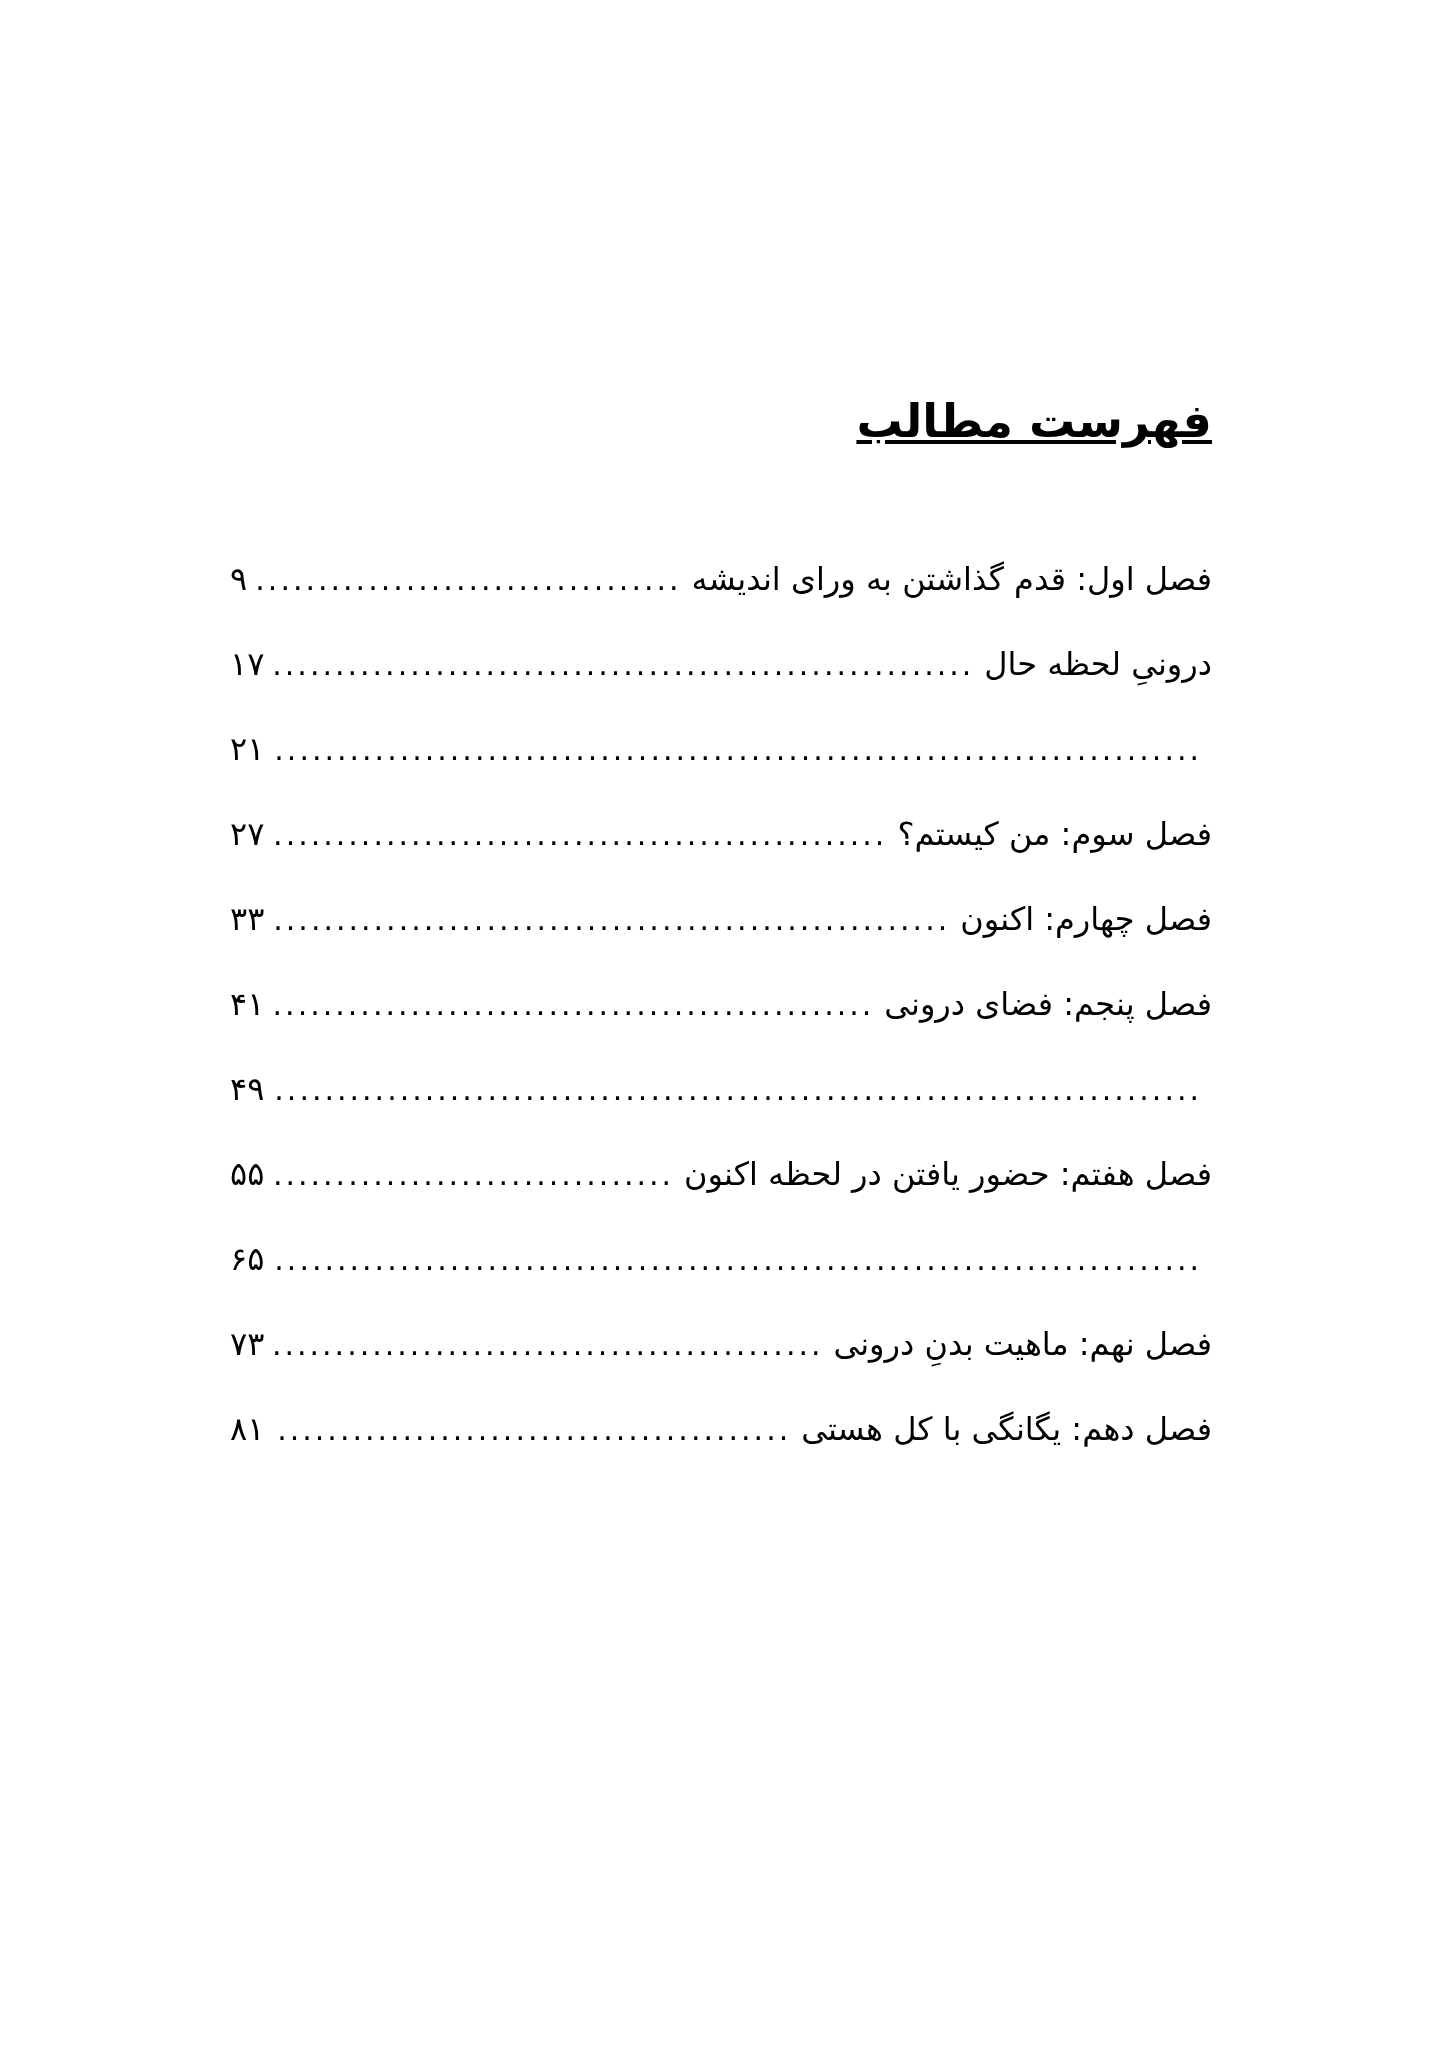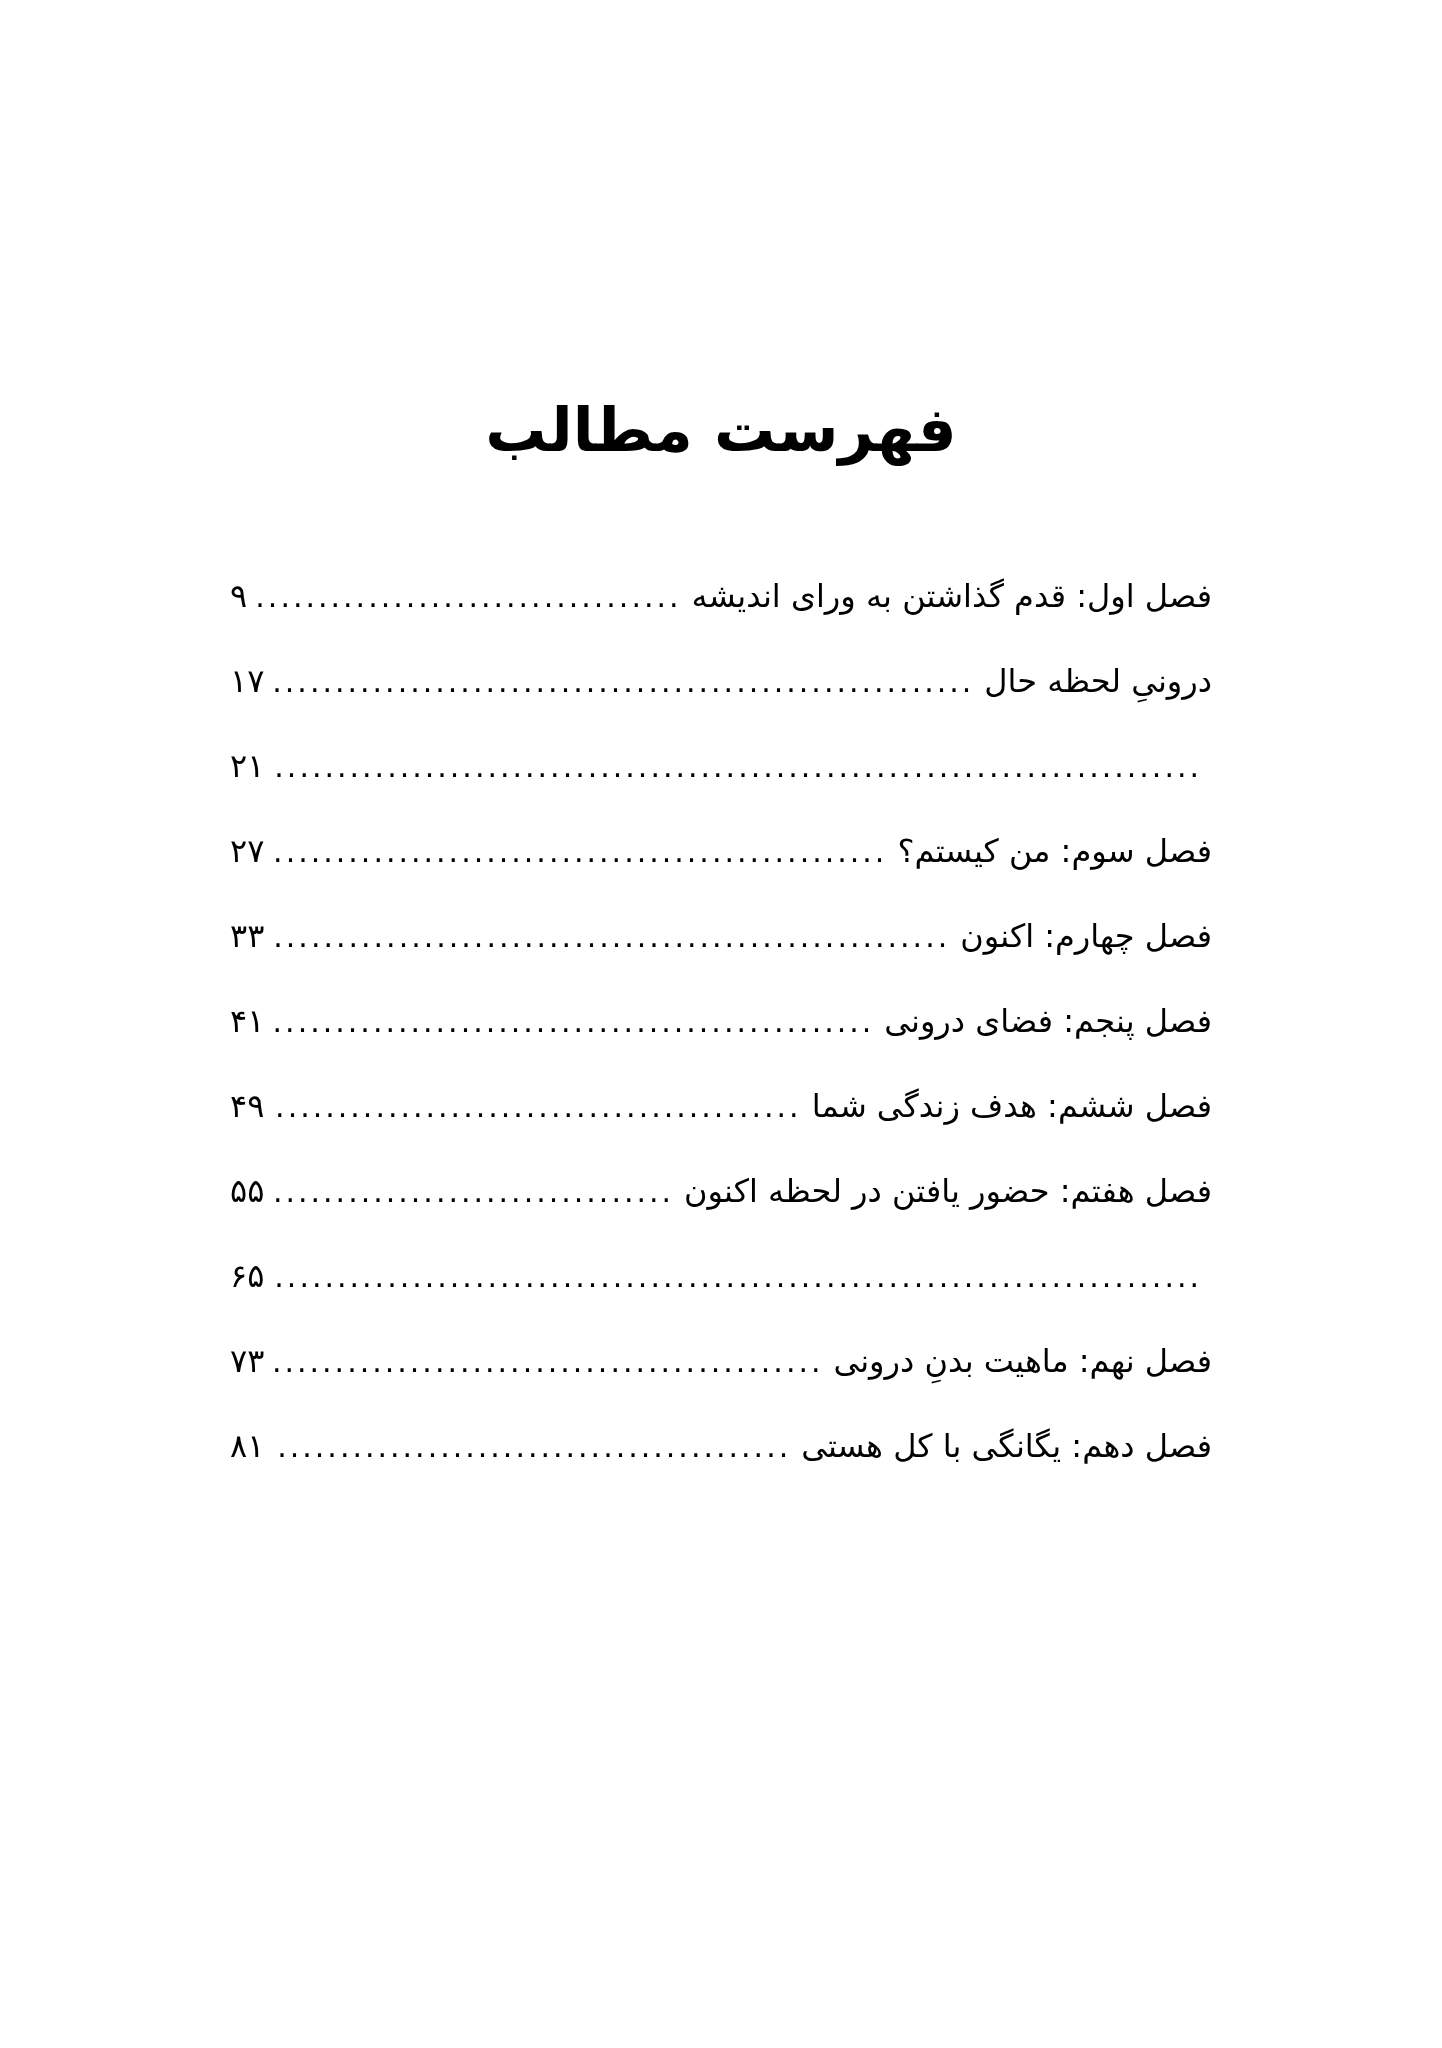--- a/index.html
+++ b/index.html
@@ -12,24 +12,25 @@
   }
   .page {
     width: 1442px;
     height: 2048px;
     background: #ffffff;
     padding: 0 230px;
     overflow: hidden;
   }
   .title {
     padding-top: 394px;
-    text-align: center;
-    font-size: 61px;
+    text-align: right;
+    font-size: 46px;
     font-weight: 700;
     letter-spacing: 0.5px;
+    text-decoration: underline;
   }
   .toc {
     margin-top: 112px;
   }
   .toc-row {
     display: flex;
     direction: rtl;
     align-items: baseline;
     height: 85px;
     font-size: 32px;
@@ -92,21 +93,20 @@
     <span class="toc-page-num">۳۳</span>
   </div>
 
   <div class="toc-row">
     <span class="toc-label">فصل پنجم: فضای درونی</span>
     <span class="toc-dots"></span>
     <span class="toc-page-num">۴۱</span>
   </div>
 
   <div class="toc-row">
-    <span class="toc-label">فصل ششم: هدف زندگی شما</span>
     <span class="toc-dots"></span>
     <span class="toc-page-num">۴۹</span>
   </div>
 
   <div class="toc-row">
     <span class="toc-label">فصل هفتم: حضور یافتن در لحظه اکنون</span>
     <span class="toc-dots"></span>
     <span class="toc-page-num">۵۵</span>
   </div>
 

